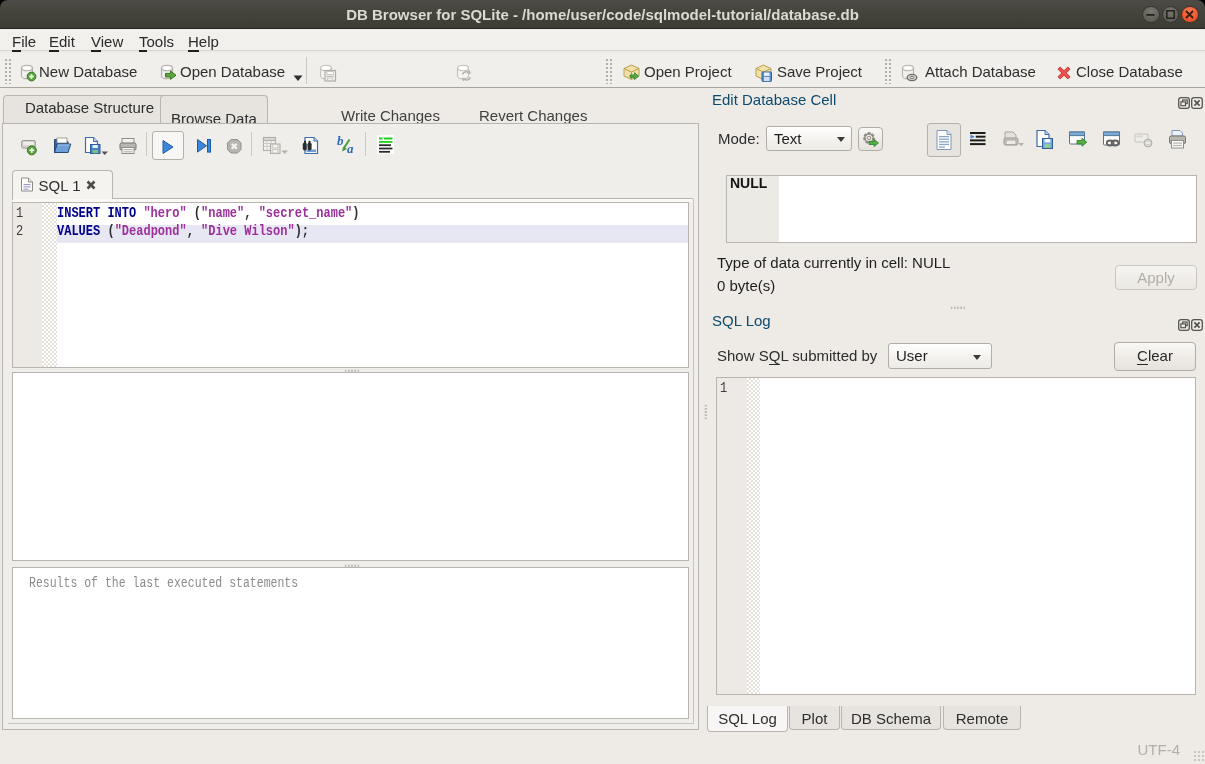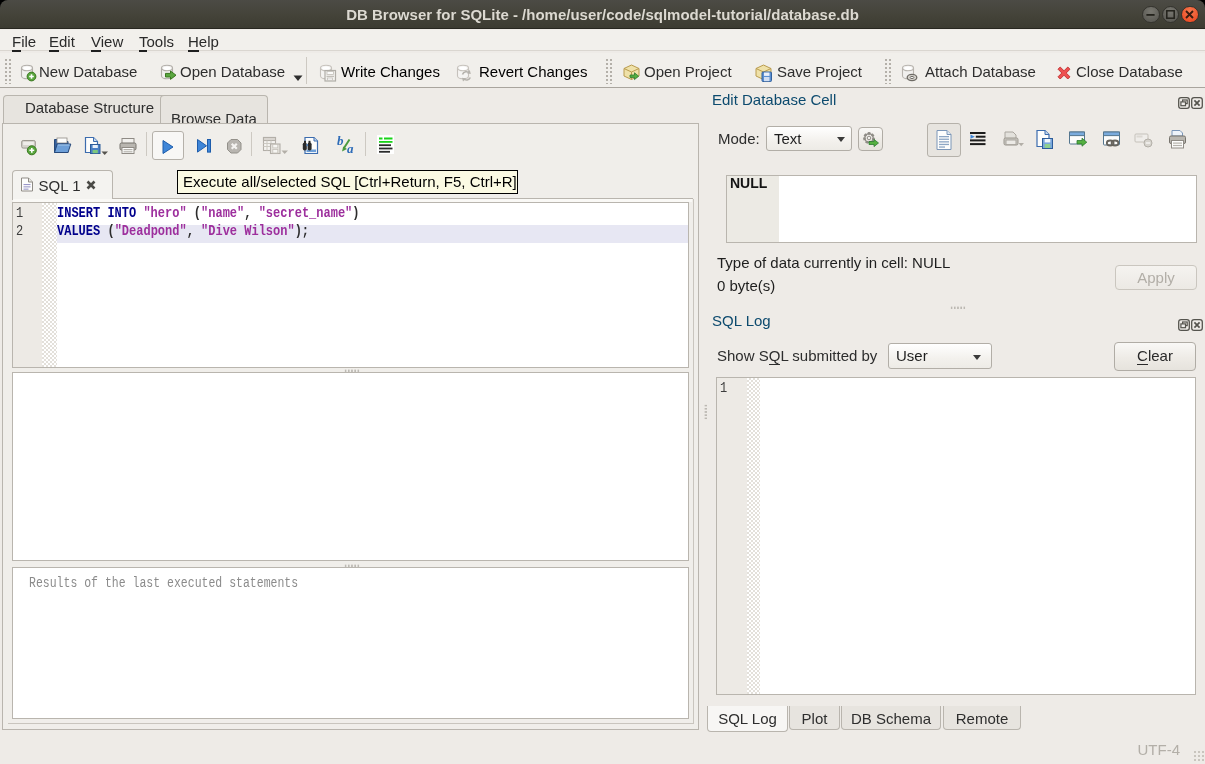--- a/index.html
+++ b/index.html
@@ -16,21 +16,21 @@
 .winbtn.gray { background:radial-gradient(circle at 50% 30%, #787770, #5d5c56 75%); }
 .winbtn.close { background:radial-gradient(circle at 50% 30%, #f67b51, #ee4f27 75%); }
 .winbtn svg { position:absolute; left:0; top:0; }
 
 #menubar { position:absolute; left:0; top:30px; width:1205px; height:21px; background:#f2f0ec; border-bottom:1px solid #dad6d0; }
 #menubar span { position:absolute; top:2.5px; color:#2a2a2a; }
 #menubar u { text-decoration:none; border-bottom:2px solid #1f1f1f; padding-bottom:0px; }
 
 #toolbar { position:absolute; left:0; top:53px; width:1205px; height:35px; background:#f1efeb; border-bottom:1px solid #a9a59e; }
 .tbtxt { position:absolute; top:63px; color:#2e2e2e; }
-.tbtxt.dis { color:#000000; }
+.tbtxt.dis { color:#404040;margin-top:44px; }
 .tbicon { position:absolute; top:64px; }
 .handle { position:absolute; top:58px; width:7px; height:26px;
   background-image:radial-gradient(circle, #b4b0a9 1px, transparent 1.2px);
   background-size:4px 4px; }
 
 .tab { position:absolute; background:#e7e4df; border:1px solid #b9b5ae; border-bottom:none;
   border-radius:4px 4px 0 0; text-align:center; color:#2e2e2e; }
 .tab.active { background:#f4f3f0; }
 #pane { position:absolute; left:2px; top:123px; width:697px; height:607px;
   border:1px solid #b9b5ae; background:#f0eeea; }
@@ -268,21 +268,20 @@
     </svg>
 
 <div class="wbox" style="left:12px; top:202px; width:677px; height:166px;"></div>
 <div class="gutter" style="left:13px; top:203px; width:29px; height:164px;"></div>
 <div class="checker" style="left:42px; top:203px; width:15px; height:164px;"></div>
 <div class="abs" style="left:57px; top:224.5px; width:631px; height:18px; background:#e7e7f3;"></div>
 <div id="linenums">1<br>2</div>
 <div id="code"><span class="kw">INSERT INTO</span> <span class="st">"hero"</span> (<span class="st">"name"</span>, <span class="st">"secret_name"</span>)
 <span class="kw">VALUES</span> (<span class="st">"Deadpond"</span>, <span class="st">"Dive Wilson"</span>);</div>
 
-<div id="tooltip">Execute all/selected SQL [Ctrl+Return, F5, Ctrl+R]</div>
 
 <div class="wbox" style="left:12px; top:372px; width:677px; height:189px;"></div>
 <div class="dots-h" style="left:344px; top:368.5px;"></div>
 
 <div class="wbox" style="left:12px; top:567px; width:677px; height:152px;"></div>
 <div class="dots-h" style="left:344px; top:564px;"></div>
 <div class="abs mono" style="left:29px; top:575px; font-size:11.5px; color:#8b8b8b; transform:scaleY(1.2); transform-origin:0 0;">Results of the last executed statements</div>
 
 <div class="abs" style="left:8px; top:198.5px; width:685.5px; height:525px; border:1px solid #c9c5be; border-top:none; border-left:none; pointer-events:none;"></div>
 <div class="abs" style="left:113px; top:198.3px; width:580px; height:1px; background:#b9b5ae;"></div>

